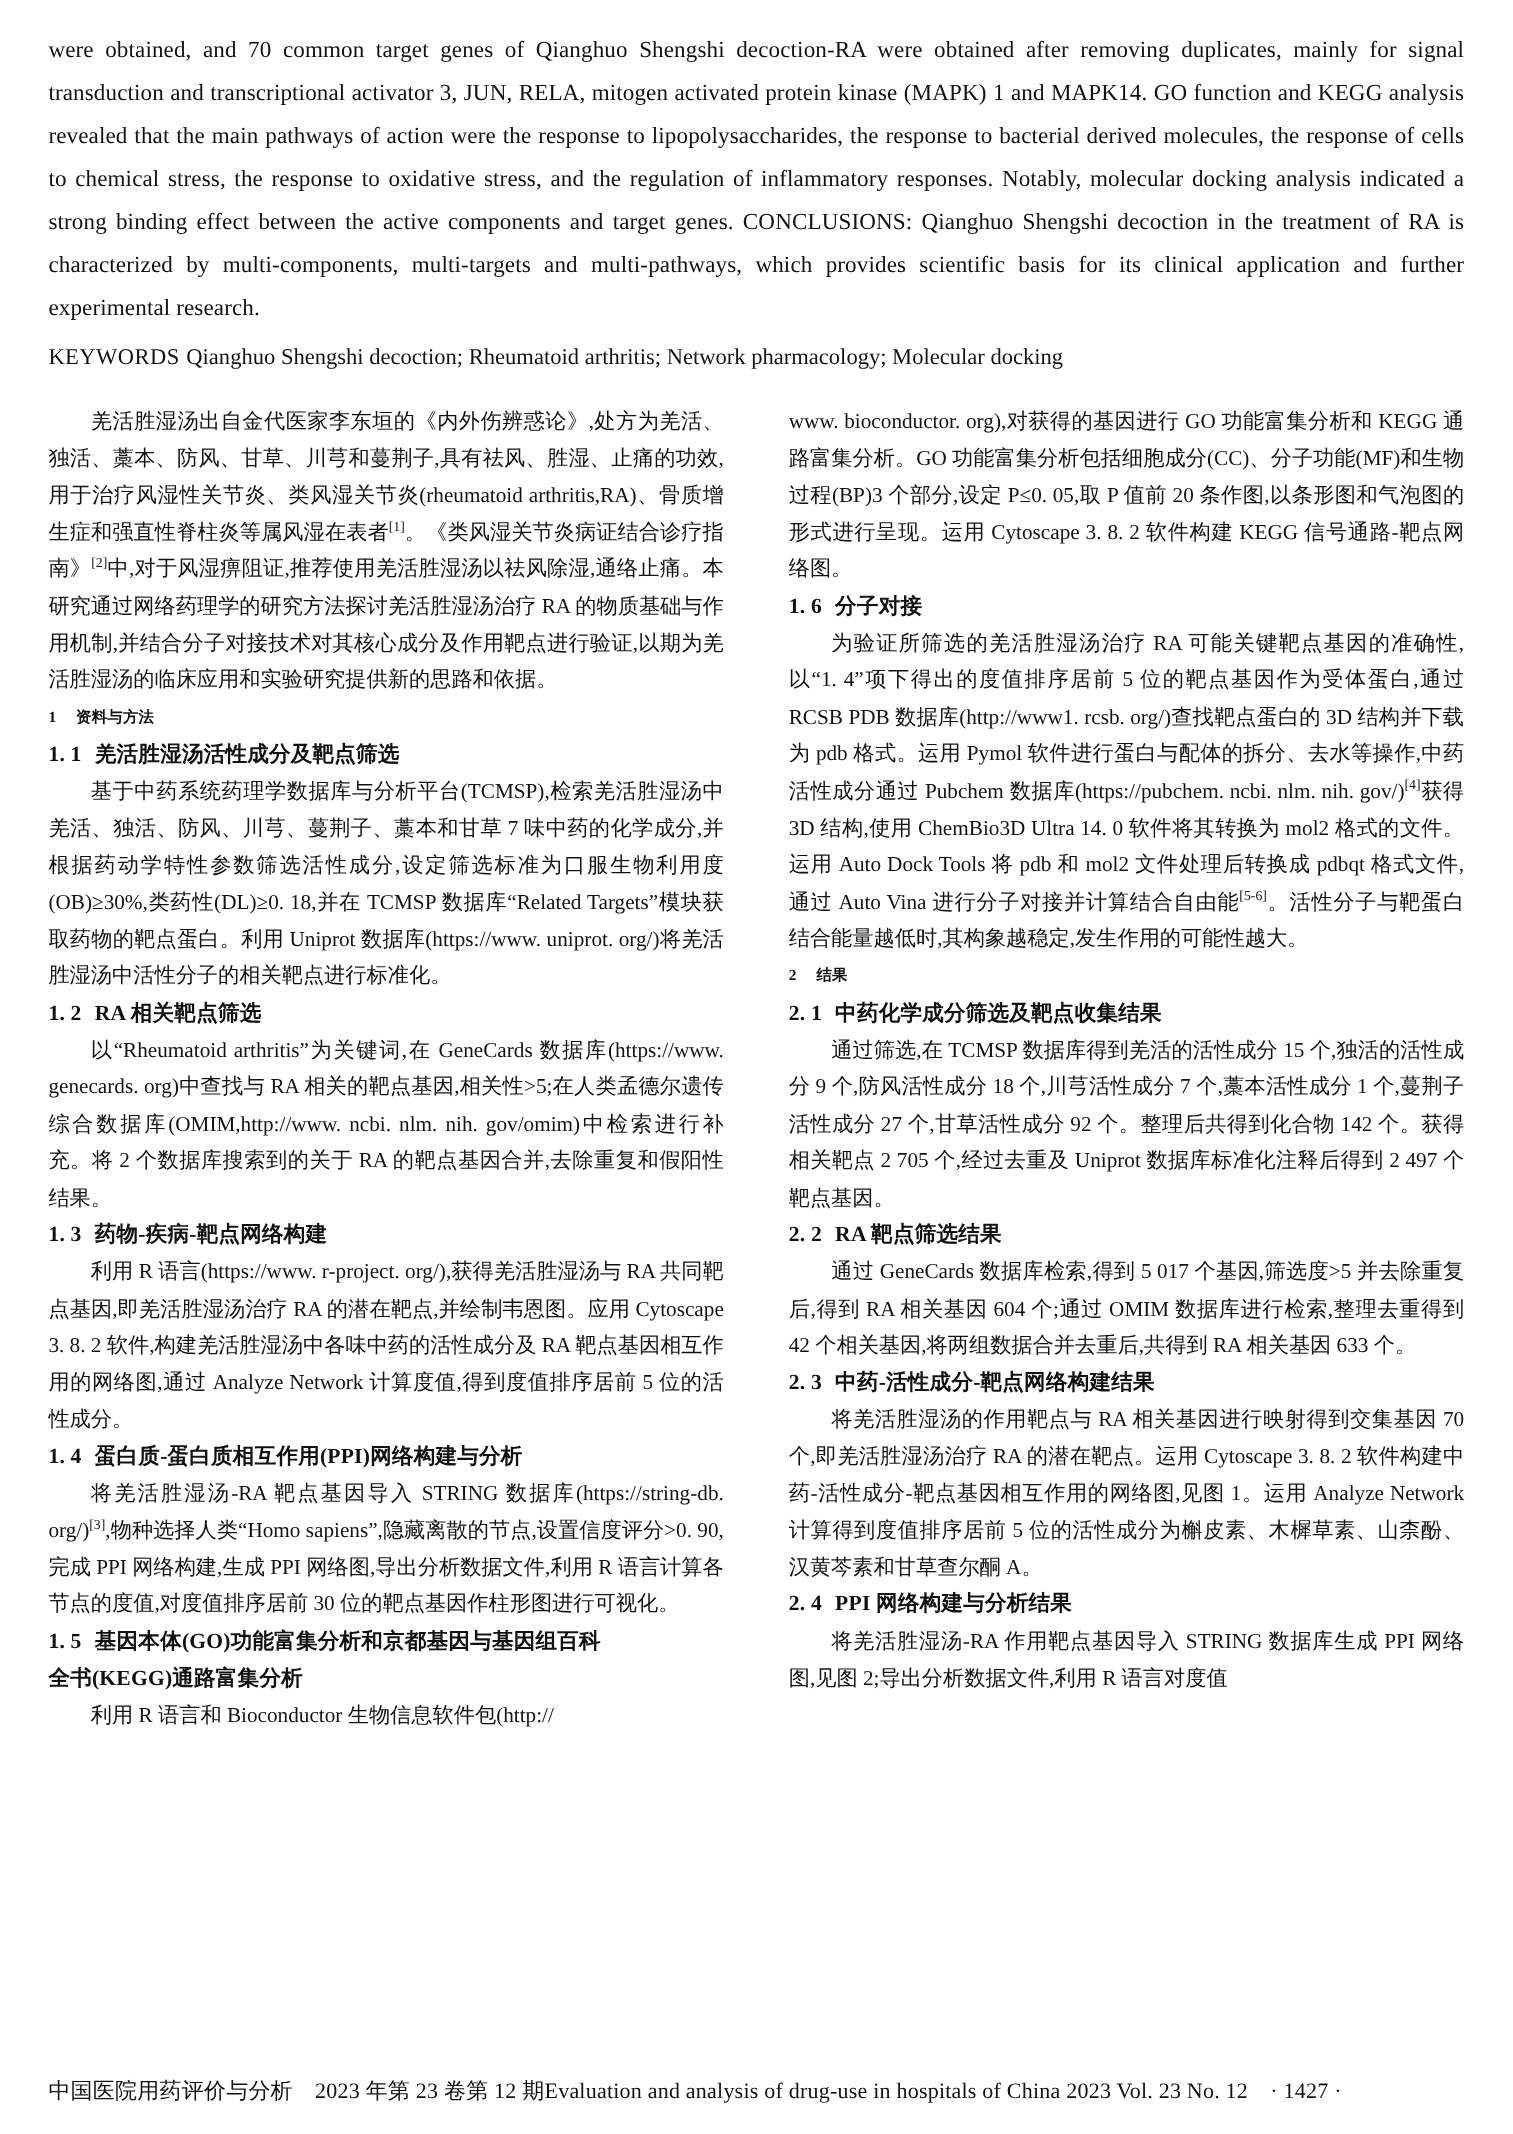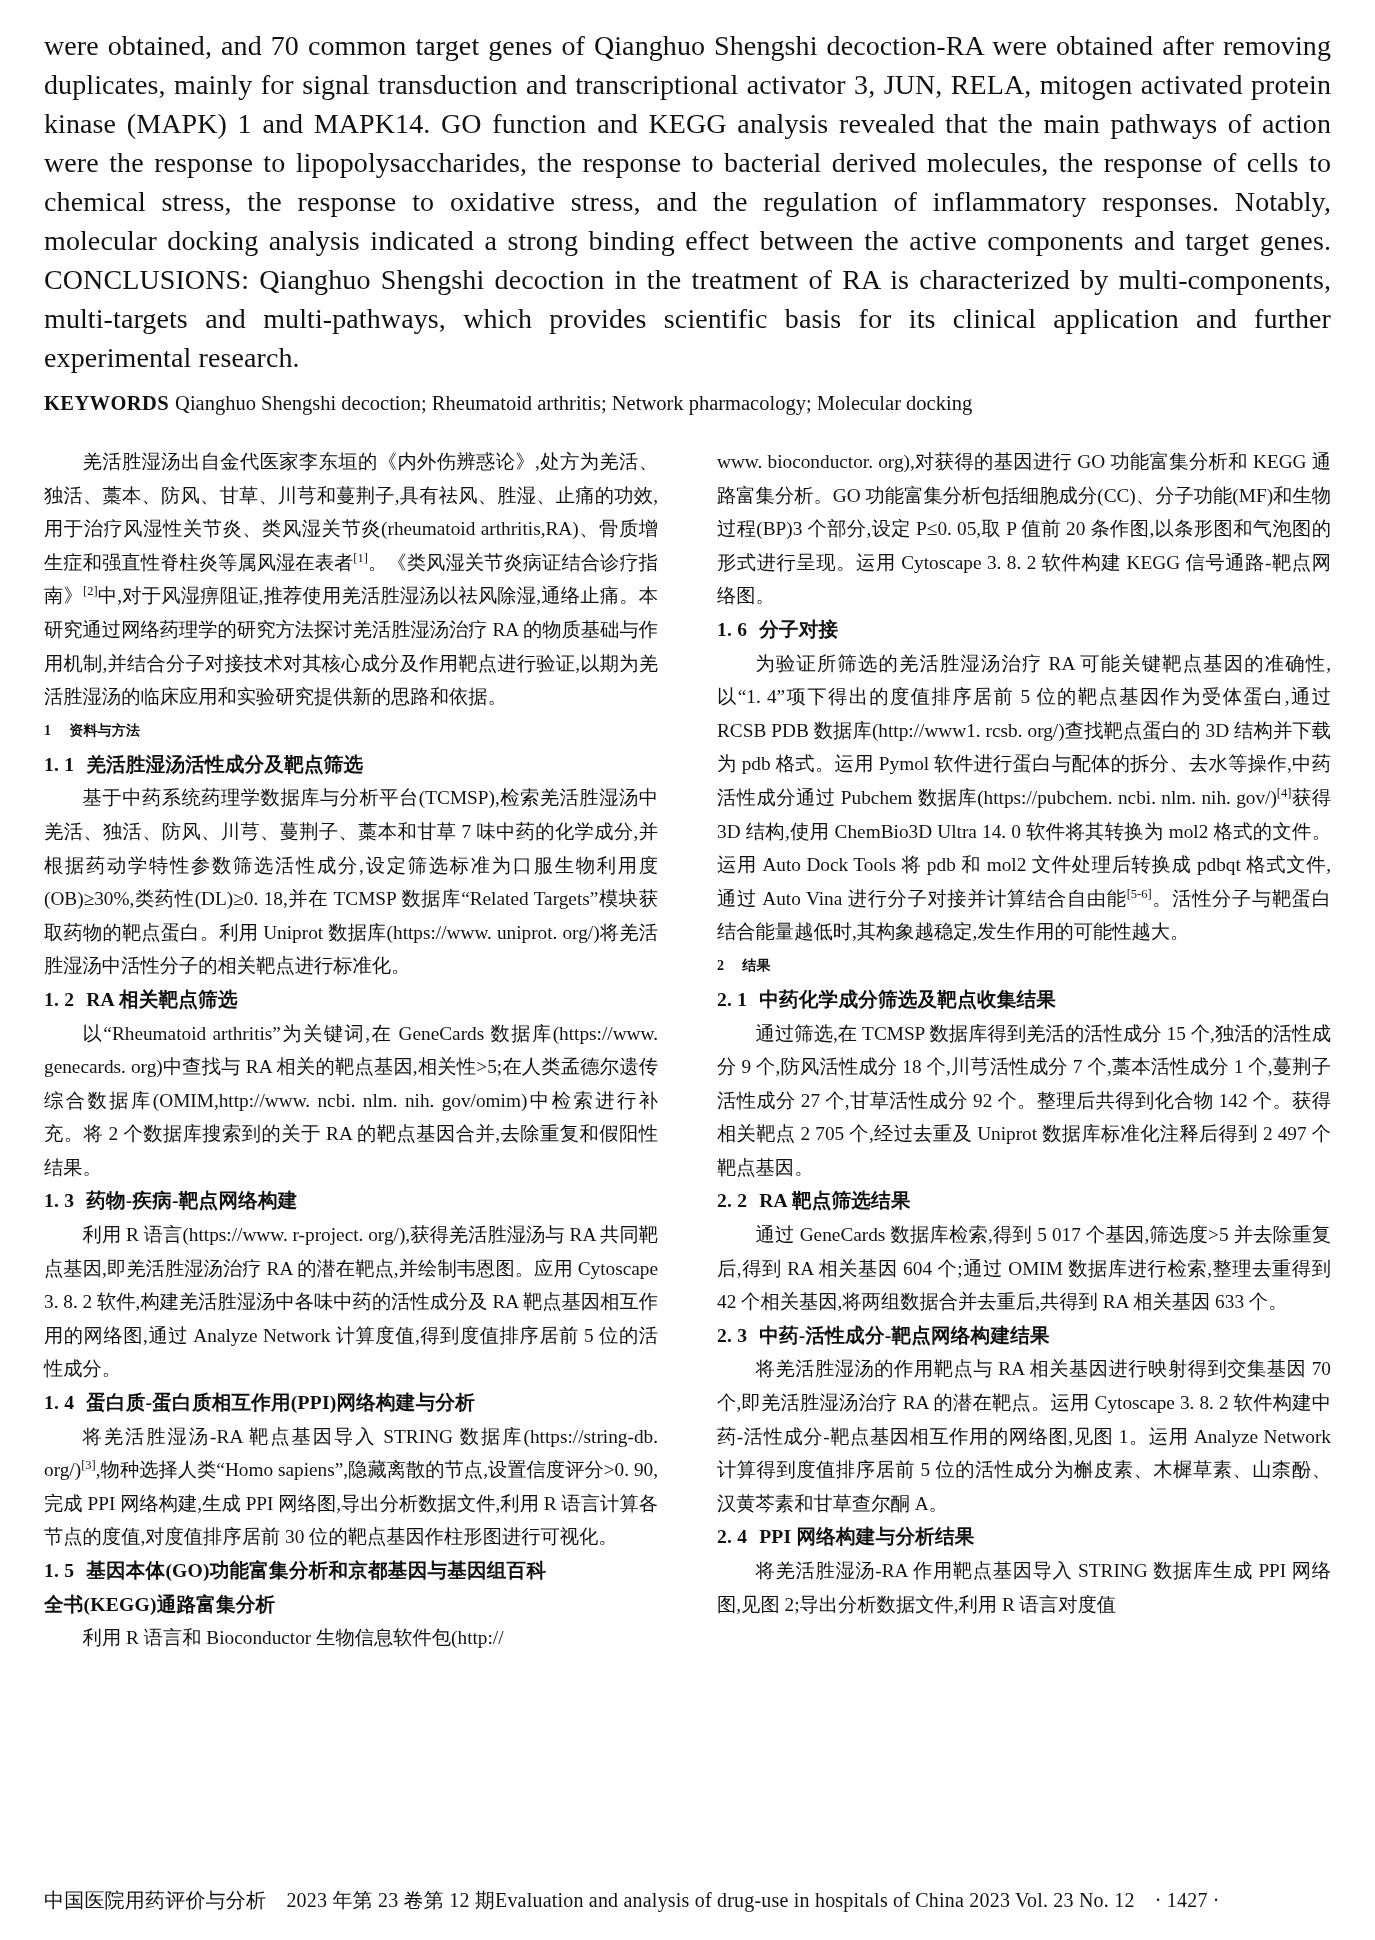--- a/index.html
+++ b/index.html
@@ -19,37 +19,37 @@
     position: absolute;
     left: 0; top: 0;
     width: 1375px;
     height: 1940px;
     box-sizing: border-box;
     padding: 26px 44px 0 44px;
   }
 
   
   .abstract {
-    font-size: 28px;
+    font-size: 21px;
     line-height: 39px;
     text-align: justify;
     text-justify: inter-word;
     letter-spacing: 0.1px;
   }
   .abstract p {
     margin: 0;
     text-indent: 0;
   }
   .keywords {
     margin-top: 7px;
     font-size: 20.5px;
     line-height: 39px;
   }
   .keywords .kw-label {
-    font-weight: bold;
+    font-weight: normal;
     font-family: "Liberation Serif", serif;
     letter-spacing: 0.4px;
   }
   .keywords .kw-text {
     margin-left: 6px;
   }
 
   
   .columns {
     margin-top: 22px;

